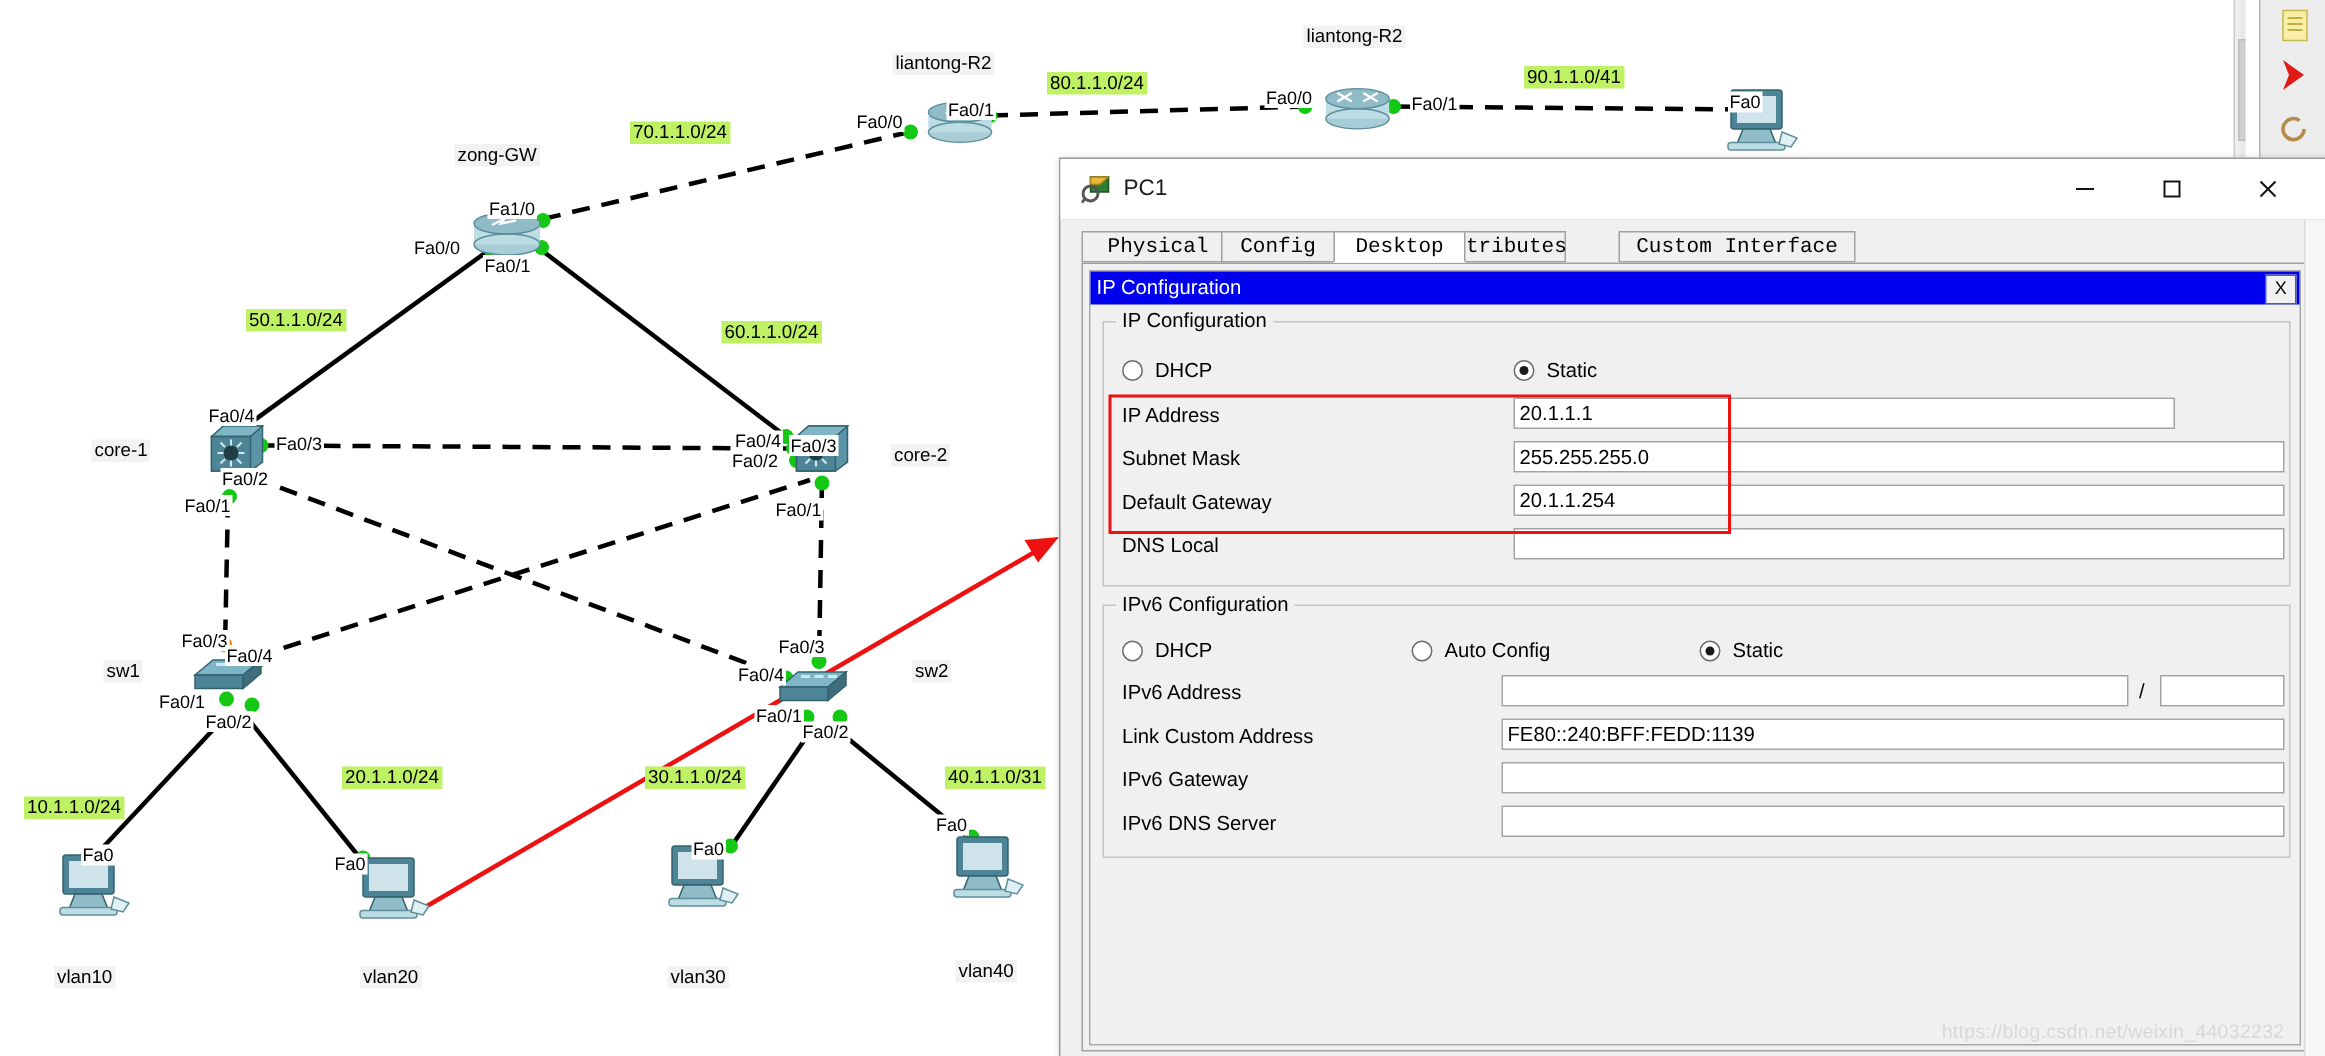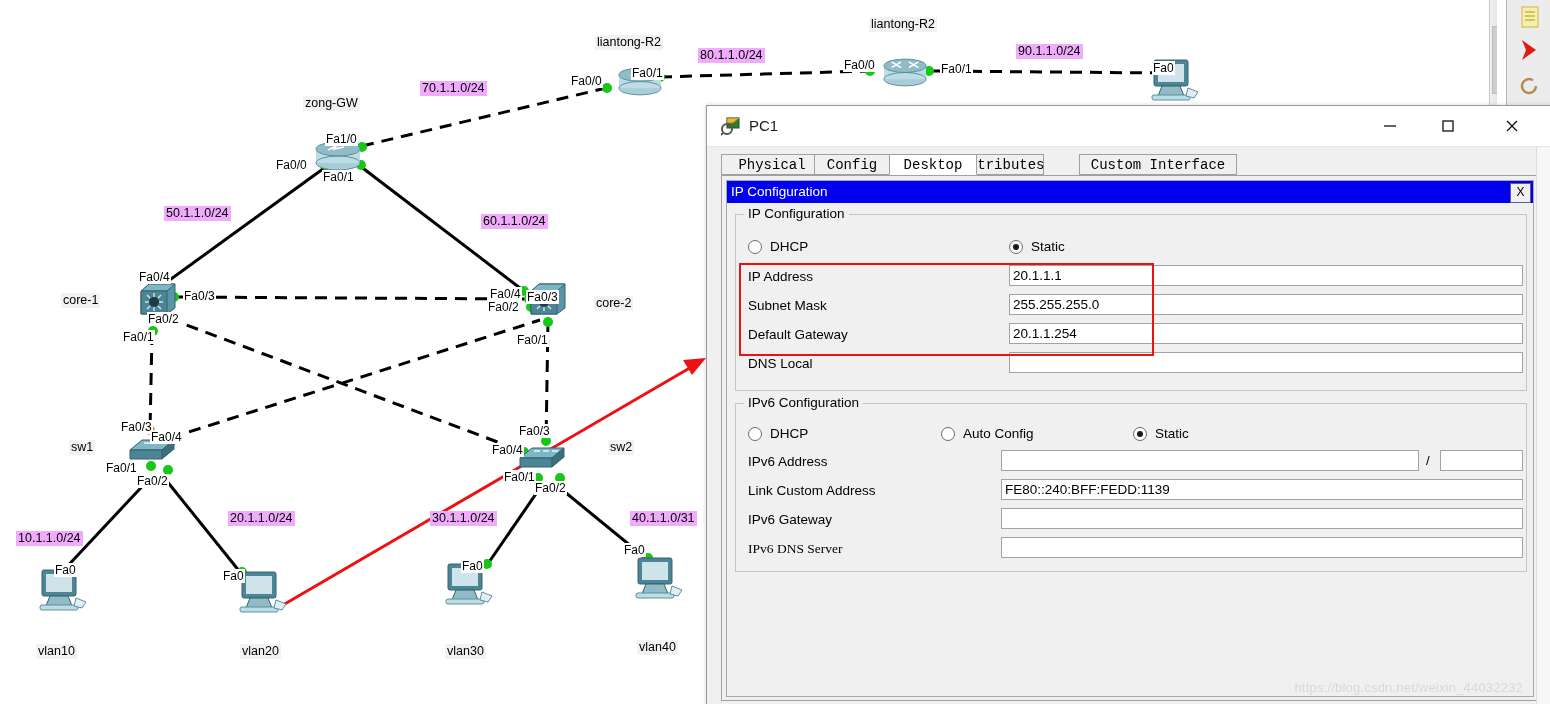--- a/index.html
+++ b/index.html
@@ -34,21 +34,21 @@
     background:#fff;
     padding:0 1px;
     white-space:nowrap;
     line-height:14px;
   }
   .net-label{
     position:absolute;
     font-family:"Liberation Sans", sans-serif;
     font-size:12.5px;
     color:#000;
-    background:#f0abfc;
+    background:#bef264;
     padding:0 2px;
     white-space:nowrap;
     line-height:15px;
   }
   .device{position:absolute;}
 
   
   #canvas-vscroll{
     position:absolute;left:1489px;top:0;width:16px;height:704px;
     background:linear-gradient(to right,#f0f0f0,#dcdcdc);
@@ -405,21 +405,21 @@
         <div class="node-label" style="left: 69px; top: 440px;">sw1</div>
         <div class="node-label" style="left: 608px; top: 440px;">sw2</div>
         <div class="node-label" style="left: 36px; top: 644px;">vlan10</div>
         <div class="node-label" style="left: 240px; top: 644px;">vlan20</div>
         <div class="node-label" style="left: 445px; top: 644px;">vlan30</div>
         <div class="node-label" style="left: 637px; top: 640px;">vlan40</div>
       </div>
     <div id="network-labels">
         <div class="net-label" style="left: 420px; top: 81px;">70.1.1.0/24</div>
         <div class="net-label" style="left: 698px; top: 48px;">80.1.1.0/24</div>
-        <div class="net-label" style="left: 1016px; top: 44px;">90.1.1.0/24</div>
+        <div class="net-label" style="left: 1016px; top: 44px;">90.1.1.0/41</div>
         <div class="net-label" style="left: 164px; top: 206px;">50.1.1.0/24</div>
         <div class="net-label" style="left: 481px; top: 214px;">60.1.1.0/24</div>
         <div class="net-label" style="left: 16px; top: 511px; margin-top: 20px;">10.1.1.0/24</div>
         <div class="net-label" style="left: 228px; top: 511px;">20.1.1.0/24</div>
         <div class="net-label" style="left: 430px; top: 511px;">30.1.1.0/24</div>
         <div class="net-label" style="left: 630px; top: 511px;">40.1.1.0/31</div>
       </div>
     <div id="port-labels">
         <div class="port-label" style="left: 325px; top: 132px;">Fa1/0</div>
         <div class="port-label" style="left: 275px; top: 158px;">Fa0/0</div>
@@ -532,21 +532,21 @@
             <span class="radio"></span>
             <span class="radio-label">DHCP</span>
           </div>
           <div class="radio-row" style="left:273px;top:24px;">
             <span class="radio sel"></span>
             <span class="radio-label">Static</span>
           </div>
 
           <div>
             <div class="field-label" style="left:12px;top:54px;">IP Address</div>
-            <div class="field-input" style="left:273px;top:50px;width:514px;">20.1.1.1</div>
+            <div class="field-input" style="left:273px;top:50px;width:441px;">20.1.1.1</div>
 
             <div class="field-label" style="left:12px;top:83px;">Subnet Mask</div>
             <div class="field-input" style="left:273px;top:79px;width:514px;">255.255.255.0</div>
 
             <div class="field-label" style="left:12px;top:112px;">Default Gateway</div>
             <div class="field-input" style="left:273px;top:108px;width:514px;">20.1.1.254</div>
 
             <div class="field-label" style="left:12px;top:141px;">DNS Local</div>
             <div class="field-input" style="left:273px;top:137px;width:514px;"></div>
           </div>
@@ -575,21 +575,21 @@
             <div class="field-input" style="left:265px;top:46px;width:418px;"></div>
             <div class="slash" style="left:690px;top:49px;">/</div>
             <div class="field-input" style="left:704px;top:46px;width:83px;"></div>
 
             <div class="field-label" style="left:12px;top:79px;">Link Custom Address</div>
             <div class="field-input" style="left:265px;top:75px;width:522px;">FE80::240:BFF:FEDD:1139</div>
 
             <div class="field-label" style="left:12px;top:108px;">IPv6 Gateway</div>
             <div class="field-input" style="left:265px;top:104px;width:522px;"></div>
 
-            <div class="field-label" style="left:12px;top:137px;font-family:Liberation Serif, serif;">IPv6 DNS Server</div>
+            <div class="field-label" style="left:12px;top:137px;">IPv6 DNS Server</div>
             <div class="field-input" style="left:265px;top:133px;width:522px;"></div>
           </div>
         </div>
 
       </div>
     </div>
 
     <div id="win-vscroll"></div>
 
     <div id="watermark">https://blog.csdn.net/weixin_44032232</div>

